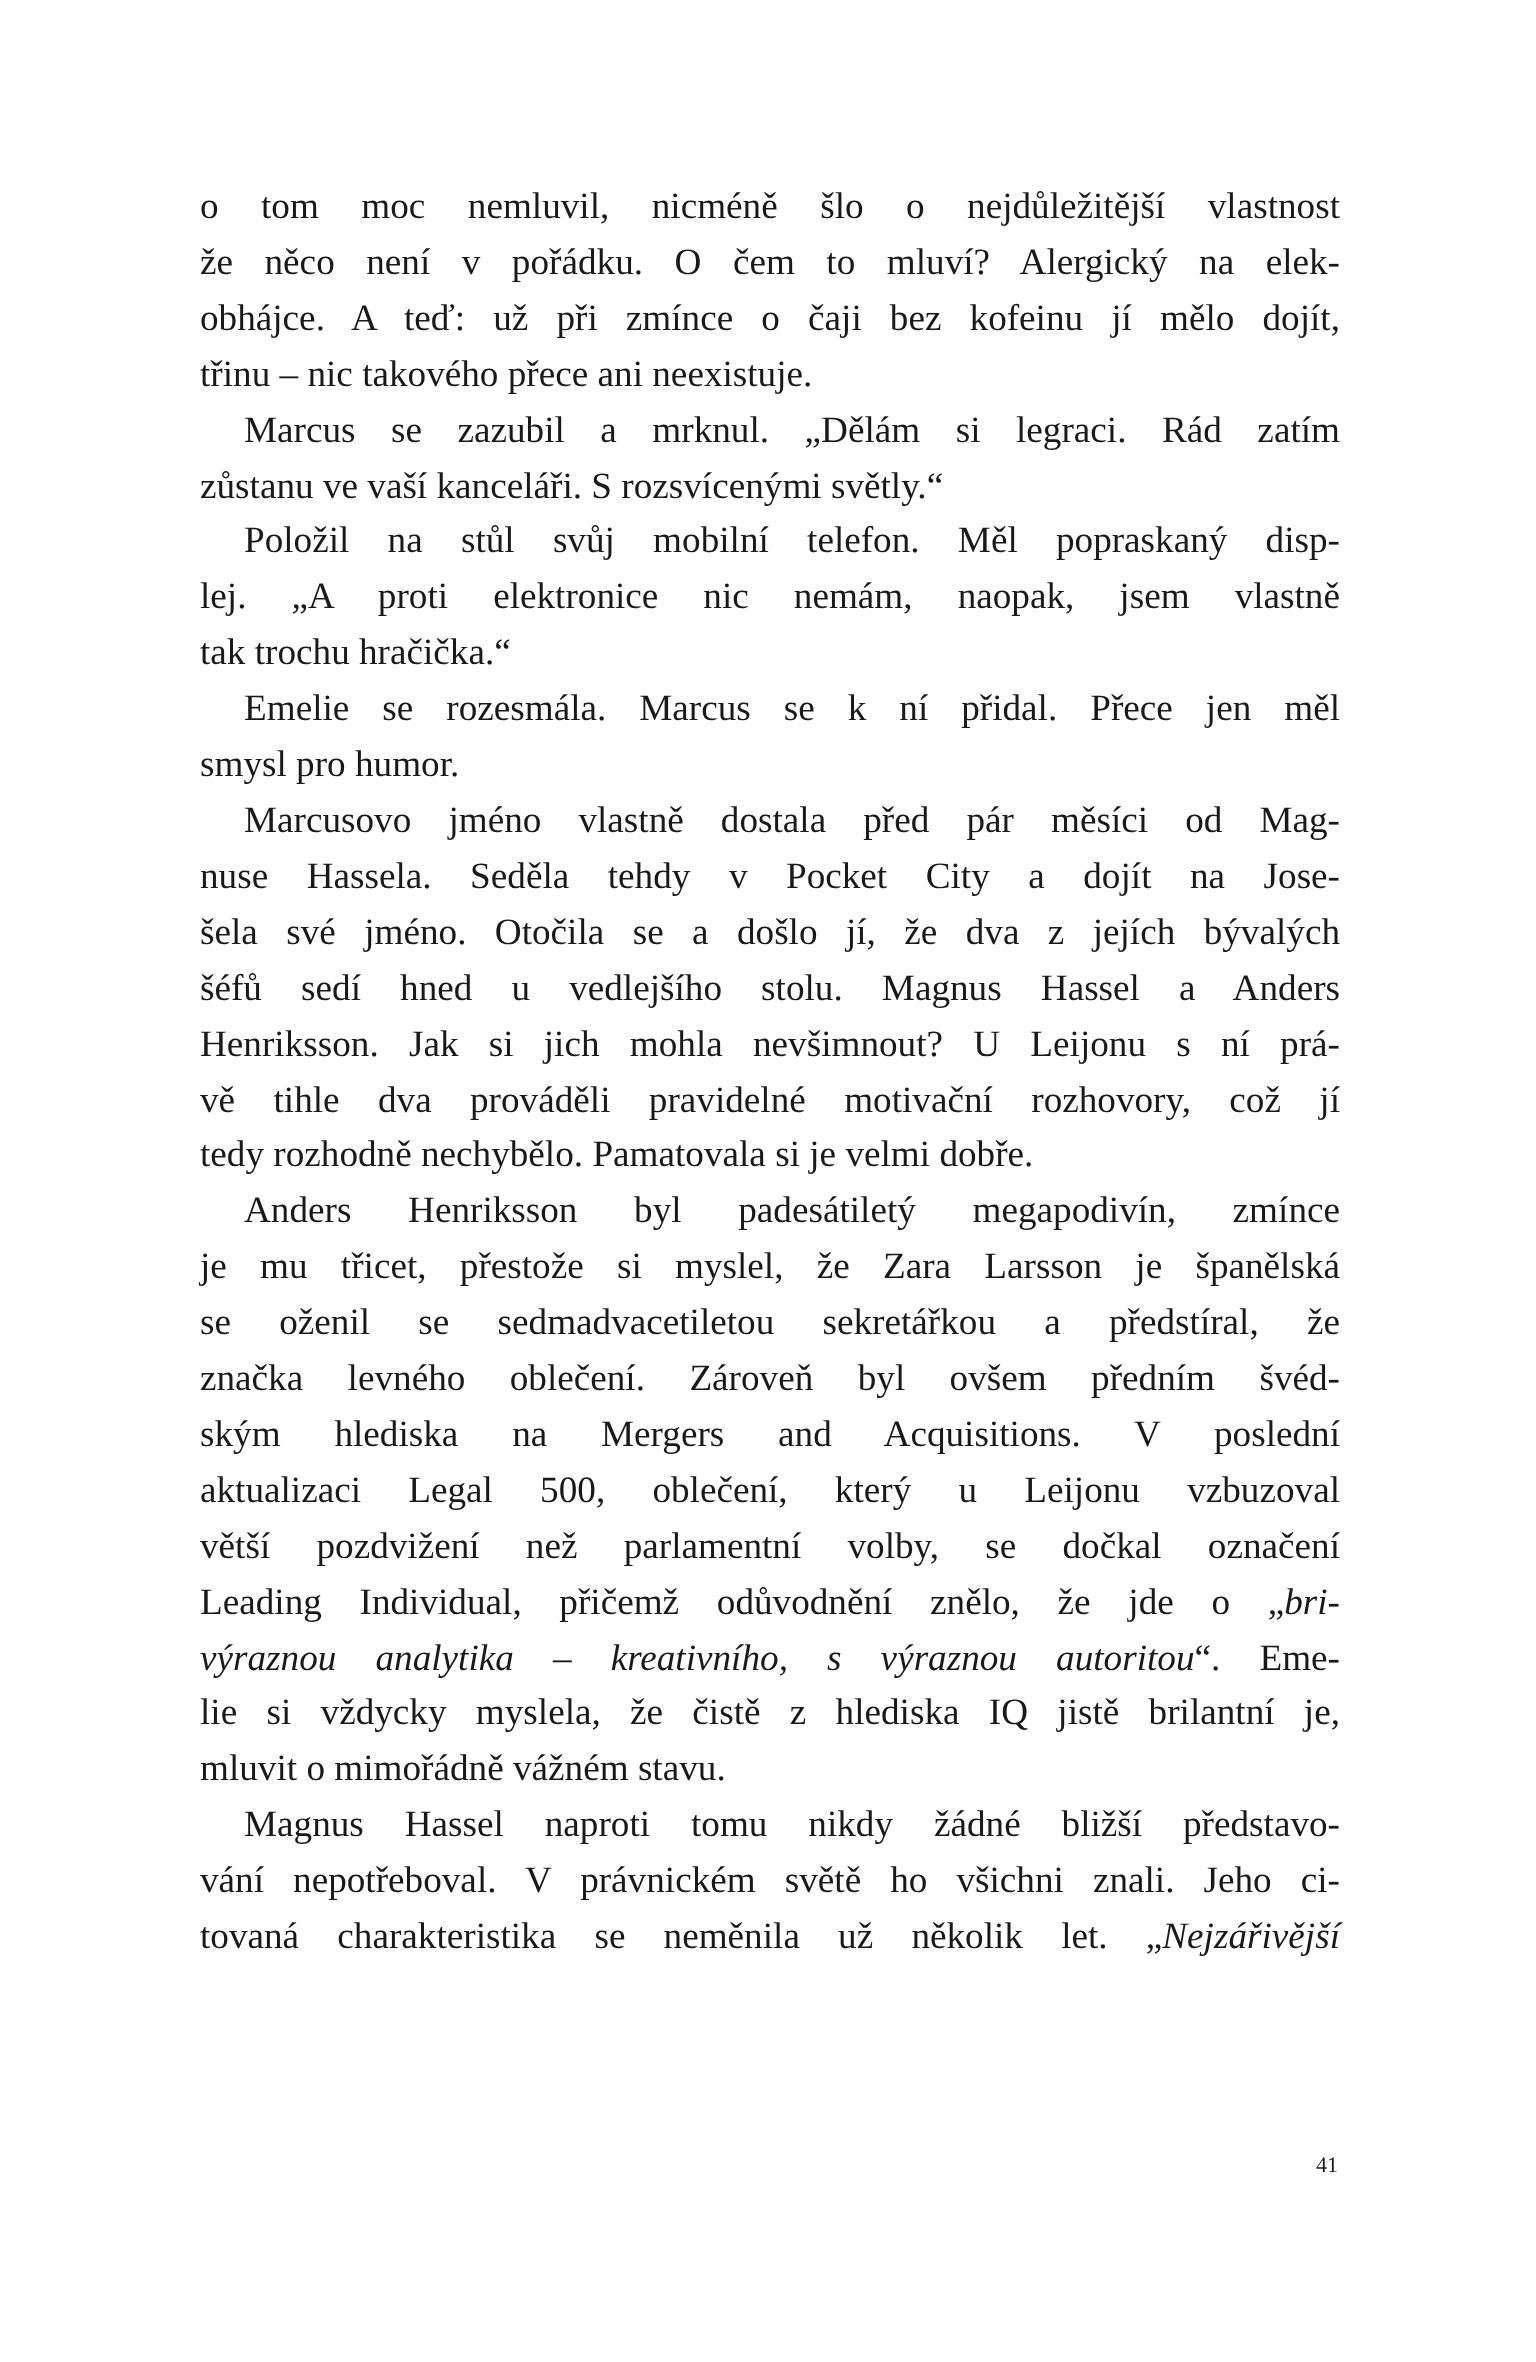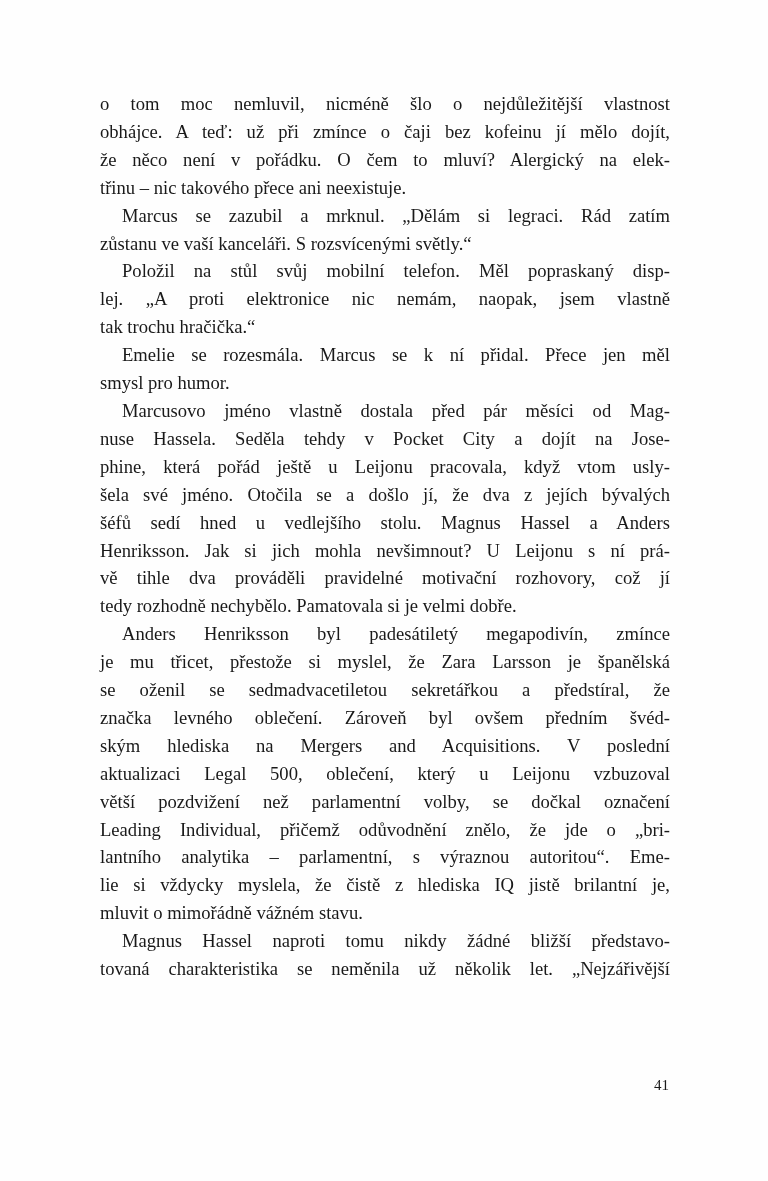--- a/index.html
+++ b/index.html
@@ -29,61 +29,62 @@
     text-align-last: justify;
     white-space: normal;
   }
   .line.para-last {
     text-align-last: left;
   }
   .line.indent {
     text-indent: 22px;
   }
   .italic {
+    font-style: italic;
   }
   .page-number {
     position: absolute;
     top: 1077px;
     right: 99px;
-    font-size: 15px;
+    font-size: 11px;
     color: #191919;
   }
 </style>
 </head>
 <body>
 
 <div class="page">
   <div class="text-block">
       <div class="line"><span>o tom moc nemluvil, nicméně šlo o nejdůležitější vlastnost</span></div>
+      <div class="line"><span>že něco není v pořádku. O čem to mluví? Alergický na elek-</span></div>
       <div class="line"><span>obhájce. A teď: už při zmínce o čaji bez kofeinu jí mělo dojít,</span></div>
-      <div class="line"><span>že něco není v pořádku. O čem to mluví? Alergický na elek-</span></div>
       <div class="line para-last"><span>třinu – nic takového přece ani neexistuje.</span></div>
       <div class="line indent"><span>Marcus se zazubil a mrknul. „Dělám si legraci. Rád zatím</span></div>
       <div class="line para-last"><span>zůstanu ve vaší kanceláři. S rozsvícenými světly.“</span></div>
       <div class="line indent"><span>Položil na stůl svůj mobilní telefon. Měl popraskaný disp-</span></div>
       <div class="line"><span>lej. „A proti elektronice nic nemám, naopak, jsem vlastně</span></div>
       <div class="line para-last"><span>tak trochu hračička.“</span></div>
       <div class="line indent"><span>Emelie se rozesmála. Marcus se k ní přidal. Přece jen měl</span></div>
       <div class="line para-last"><span>smysl pro humor.</span></div>
       <div class="line indent"><span>Marcusovo jméno vlastně dostala před pár měsíci od Mag-</span></div>
       <div class="line"><span>nuse Hassela. Seděla tehdy v Pocket City a dojít na Jose-</span></div>
-      <div class="line"><span>phine, která pořád ještě u Leijonu pracovala, když vtom usly-</span></div>
       <div class="line"><span>šela své jméno. Otočila se a došlo jí, že dva z jejích bývalých</span></div>
       <div class="line"><span>šéfů sedí hned u vedlejšího stolu. Magnus Hassel a Anders</span></div>
       <div class="line"><span>Henriksson. Jak si jich mohla nevšimnout? U Leijonu s ní prá-</span></div>
       <div class="line"><span>vě tihle dva prováděli pravidelné motivační rozhovory, což jí</span></div>
       <div class="line para-last"><span>tedy rozhodně nechybělo. Pamatovala si je velmi dobře.</span></div>
       <div class="line indent"><span>Anders Henriksson byl padesátiletý megapodivín, zmínce</span></div>
       <div class="line"><span>je mu třicet, přestože si myslel, že Zara Larsson je španělská</span></div>
       <div class="line"><span>se oženil se sedmadvacetiletou sekretářkou a předstíral, že</span></div>
       <div class="line"><span>značka levného oblečení. Zároveň byl ovšem předním švéd-</span></div>
       <div class="line"><span>ským hlediska na Mergers and Acquisitions. V poslední</span></div>
       <div class="line"><span>aktualizaci Legal 500, oblečení, který u Leijonu vzbuzoval</span></div>
       <div class="line"><span>větší pozdvižení než parlamentní volby, se dočkal označení</span></div>
       <div class="line"><span>Leading Individual, přičemž odůvodnění znělo, že jde o „</span><span class="italic">bri-</span></div>
-      <div class="line"><span class="italic">lantního analytika – parlamentní, s výraznou autoritou</span><span>“. Eme-</span></div>
+      <div class="line"><span class="italic">výraznou analytika – kreativního, s výraznou autoritou</span><span>“. Eme-</span></div>
       <div class="line"><span>lie si vždycky myslela, že čistě z hlediska IQ jistě brilantní je,</span></div>
       <div class="line para-last"><span>mluvit o mimořádně vážném stavu.</span></div>
       <div class="line indent"><span>Magnus Hassel naproti tomu nikdy žádné bližší představo-</span></div>
+      <div class="line"><span>vání nepotřeboval. V právnickém světě ho všichni znali. Jeho ci-</span></div>
       <div class="line"><span>tovaná charakteristika se neměnila už několik let. „</span><span class="italic">Nejzářivější</span></div>
     </div>
   <div class="page-number">41</div>
 </div>
 
 </body></html>

